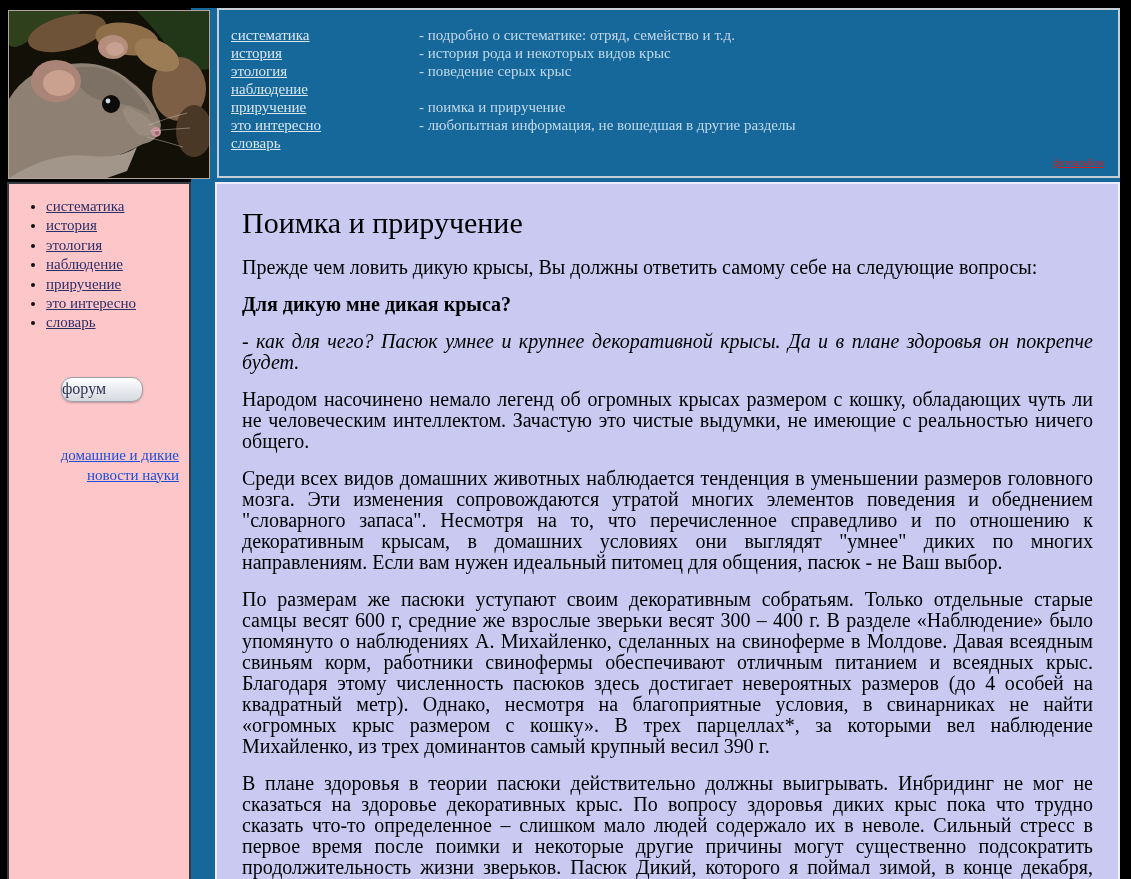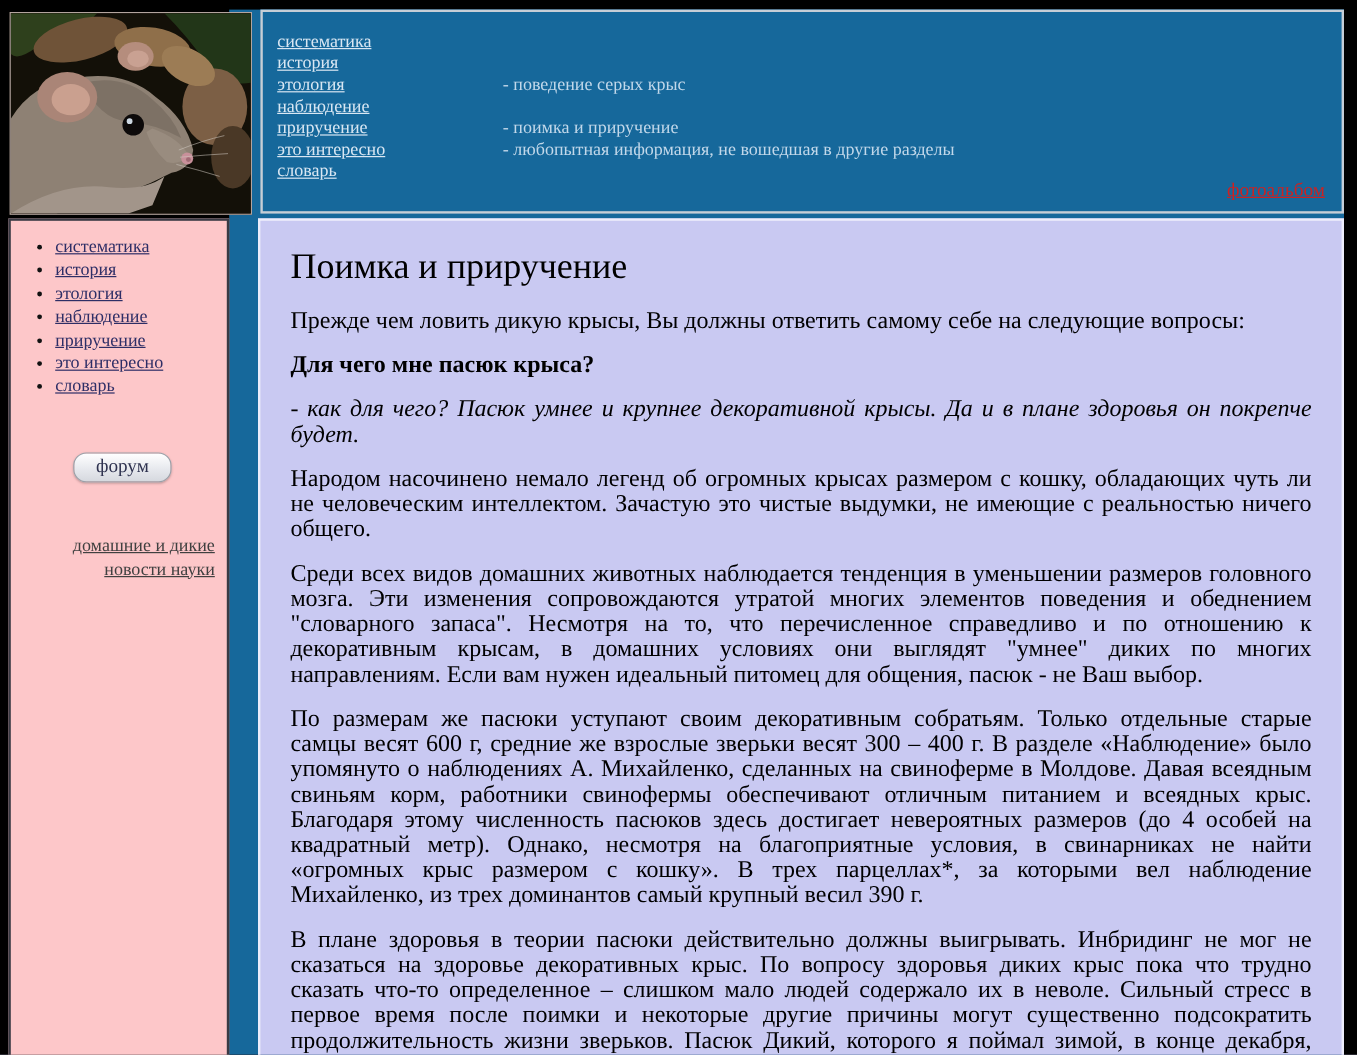--- a/index.html
+++ b/index.html
@@ -16,37 +16,37 @@
   
   .photo-box{left:8px;top:10px;width:200px;height:167px;border:1px solid #b3a49e;background:#131008;}
   .photo-box svg{display:block;width:100%;height:100%;}
 
   
   .header-box{left:217px;top:8px;width:899px;height:166px;background:#16689B;border:2px solid #C6CED6;}
   .nav{padding:16px 0 0 12px;}
   .nav-row{display:flex;line-height:18px;font-size:15px;}
   .nav-link{width:188px;color:#D9E7F3;text-decoration:underline;cursor:pointer;}
   .nav-desc{color:#C2D8EA;}
-  .photoalbum{position:absolute;right:14px;bottom:8px;font-size:16px;color:#CC2222;text-decoration:underline;cursor:pointer;}
+  .photoalbum{position:absolute;right:14px;bottom:8px;font-size:10px;color:#CC2222;text-decoration:underline;cursor:pointer;}
 
   
   .sidebar{left:7px;top:182px;width:180px;height:750px;background:#FDC7C9;border:2px solid #3A3A44;}
   .sidebar ul{margin:13px 0 0 0;padding-left:37px;}
   .sidebar li{font-size:15px;line-height:19.4px;color:#111;}
   .side-link{color:#2E2E66;text-decoration:underline;cursor:pointer;}
   .forum-btn{
     position:absolute;left:52px;top:193px;width:80px;height:23px;
     border:1px solid #9aa0a8;border-radius:11px;
     background:linear-gradient(#ffffff,#e7e9ee 55%,#d6d9df);
     box-shadow:0 1px 2px rgba(0,0,0,0.25);
     font-family:"Liberation Serif","DejaVu Serif",serif;
-    font-size:16px;color:#2f3350;text-align:center;line-height:22px;cursor:pointer;
+    font-size:16px;color:#2f3350;text-align:left;line-height:22px;cursor:pointer;
   }
   .side-extra{position:absolute;top:262px;right:10px;text-align:right;font-size:15px;line-height:19.5px;}
-  .side-extra a{display:block;color:#404040;text-decoration:underline;cursor:pointer;}
+  .side-extra a{display:block;color:#1d4ed8;text-decoration:underline;cursor:pointer;}
 
   
   .main-box{left:215px;top:182px;width:901px;height:760px;background:#C9C9F2;border:2px solid #EDEDFB;}
   .content{padding:2px 25px 20px 25px;color:#000;}
   .content h1{font-size:30px;font-weight:normal;text-align:left;margin:20px 0 17px 0;}
   .content p{font-size:20px;line-height:21px;text-align:justify;margin:0 0 16px 0;}
   .p-bold{font-weight:bold;}
   .p-italic{font-style:italic;}
 </style>
 </head>
@@ -81,23 +81,25 @@
       <path d="M141,120 Q163,118 181,117"></path>
       <path d="M138,126 Q158,131 174,136"></path>
     </g>
   </svg>
 </div>
 
 <div class="abs header-box">
   <div class="nav">
     <div class="nav-row">
       <a class="nav-link">систематика</a>
+      <span class="nav-desc">- подробно о систематике: отряд, семейство и т.д.</span>
     </div>
     <div class="nav-row">
       <a class="nav-link">история</a>
+      <span class="nav-desc">- история рода и некоторых видов крыс</span>
     </div>
     <div class="nav-row">
       <a class="nav-link">этология</a>
       <span class="nav-desc">- поведение серых крыс</span>
     </div>
     <div class="nav-row">
       <a class="nav-link">наблюдение</a>
     </div>
     <div class="nav-row">
       <a class="nav-link">приручение</a>
@@ -128,20 +130,20 @@
   <div class="side-extra">
     <a>домашние и дикие</a>
     <a>новости науки</a>
   </div>
 </div>
 
 <div class="abs main-box">
   <div class="content">
     <h1>Поимка и приручение</h1>
     <p>Прежде чем ловить дикую крысы, Вы должны ответить самому себе на следующие вопросы:</p>
-    <p class="p-bold">Для чего мне пасюк крыса?</p>
+    <p class="p-bold">Для дикую мне дикая крыса?</p>
     <p class="p-italic">- как для чего? Пасюк умнее и крупнее декоративной крысы. Да и в плане здоровья он покрепче будет.</p>
     <p>Народом насочинено немало легенд об огромных крысах размером с кошку, обладающих чуть ли не человеческим интеллектом. Зачастую это чистые выдумки, не имеющие с реальностью ничего общего.</p>
     <p>Среди всех видов домашних животных наблюдается тенденция в уменьшении размеров головного мозга. Эти изменения сопровождаются утратой многих элементов поведения и обеднением "словарного запаса". Несмотря на то, что перечисленное справедливо и по отношению к декоративным крысам, в домашних условиях они выглядят "умнее" диких по многих направлениям. Если вам нужен идеальный питомец для общения, пасюк - не Ваш выбор.</p>
     <p>По размерам же пасюки уступают своим декоративным собратьям. Только отдельные старые самцы весят 600 г, средние же взрослые зверьки весят 300 – 400 г. В разделе «Наблюдение» было упомянуто о наблюдениях А. Михайленко, сделанных на свиноферме в Молдове. Давая всеядным свиньям корм, работники свинофермы обеспечивают отличным питанием и всеядных крыс. Благодаря этому численность пасюков здесь достигает невероятных размеров (до 4 особей на квадратный метр). Однако, несмотря на благоприятные условия, в свинарниках не найти «огромных крыс размером с кошку». В трех парцеллах*, за которыми вел наблюдение Михайленко, из трех доминантов самый крупный весил 390 г.</p>
     <p>В плане здоровья в теории пасюки действительно должны выигрывать. Инбридинг не мог не сказаться на здоровье декоративных крыс. По вопросу здоровья диких крыс пока что трудно сказать что-то определенное – слишком мало людей содержало их в неволе. Сильный стресс в первое время после поимки и некоторые другие причины могут существенно подсократить продолжительность жизни зверьков. Пасюк Дикий, которого я поймал зимой, в конце декабря, когда ему было чуть больше месяца, начал чихать через несколько месяцев после поимки и чихал до конца своей короткой жизни. Возможные причины – стресс, аллергия, загрязненность. Дик не отличался чистоплотностью и делал свои дела, не выходя из домика. Все бы ничего, да вот уборки в домике вызывали у него сильнейший стресс, из-за чего я вынужден был проводить их не чаще раза в месяц –(. Его мама Крыса под конец (перед тем, как я перестал ее подкармливать) чихала еще сильней. Главной причиной, вероятно, был сквозняк под полом веранды, где она</p>
   </div>
 </div>
 
 </body></html>

